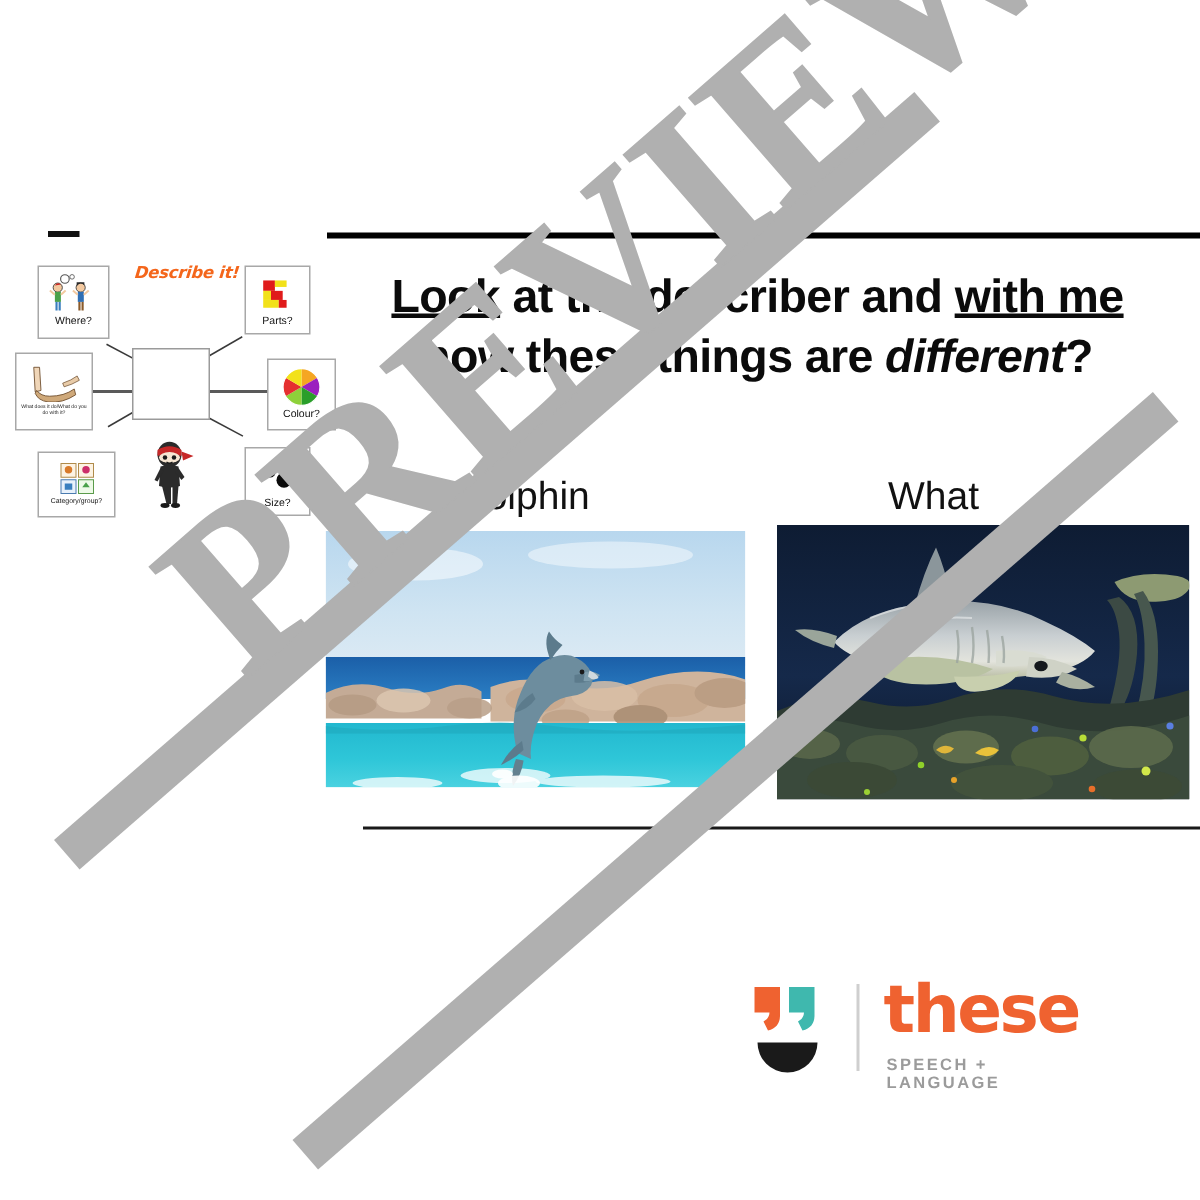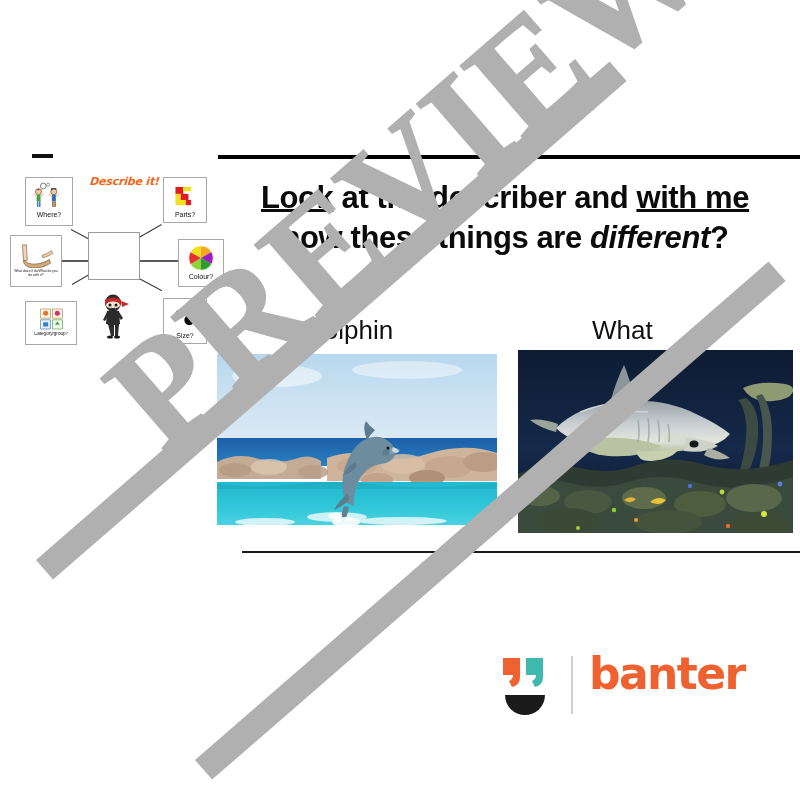--- a/index.html
+++ b/index.html
@@ -568,21 +568,22 @@
 
   <div class="logo">
     <div class="logo-mark">
       <svg viewBox="0 0 58 62" width="58" height="62" aria-hidden="true">
         <path d="M6 4 h17 v19 q0 8 -8 10 l-3 -6 q4 -2 4 -6 h-10 z" fill="#ef6230"></path>
         <path d="M29 4 h17 v19 q0 8 -8 10 l-3 -6 q4 -2 4 -6 h-10 z" fill="#3fb8ae"></path>
         <path d="M8 41 h40 a20 20 0 0 1 -40 0 z" fill="#1a1a1a"></path>
       </svg>
     </div>
     <div class="logo-divider"></div>
-    <div class="logo-word">banter</div>
+    <div class="logo-word">these</div>
+    <div class="logo-tag">SPEECH + LANGUAGE</div>
   </div>
 
   <div class="watermark">
     <div class="wm-bar wm-bar-1"></div>
     <div class="wm-bar wm-bar-2"></div>
     <div class="wm-text">PREVIEW</div>
   </div>
 
 </div>
 

